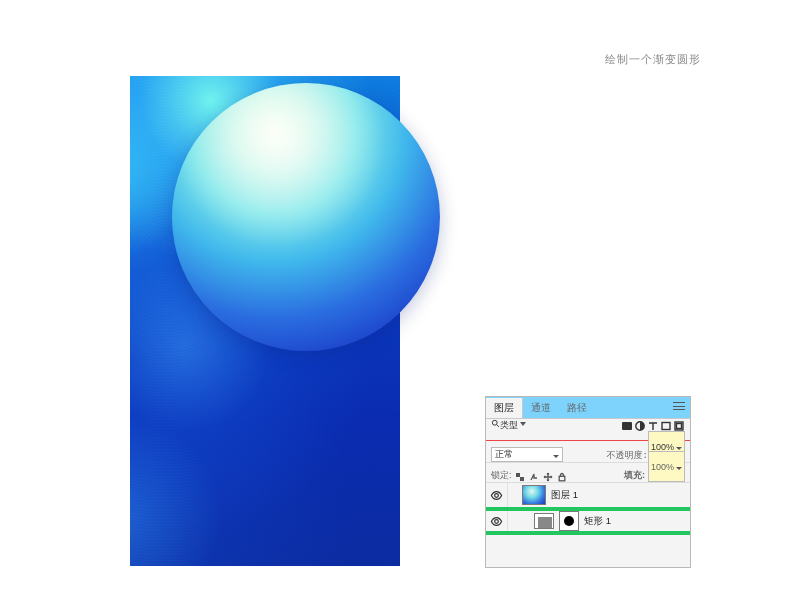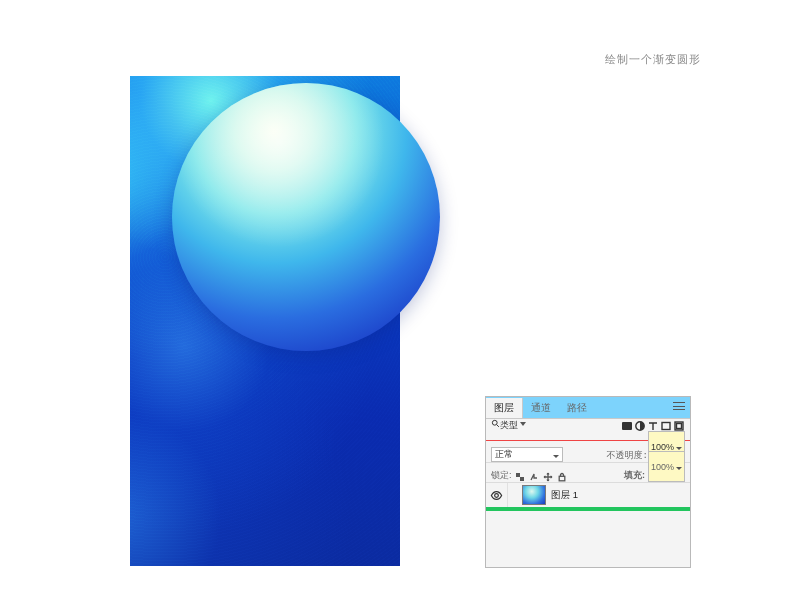--- a/index.html
+++ b/index.html
@@ -294,16 +294,29 @@
             <path d="M1.5 7 C3 3.8 5 2.8 7 2.8 S11 3.8 12.5 7 C11 10.2 9 11.2 7 11.2 S3 10.2 1.5 7 Z"></path>
             <circle cx="7" cy="7" r="2"></circle>
           </svg>
       </div>
       <div class="link-cell"></div>
       <div class="thumb sphere-thumb"></div>
       <span class="layer-name">图层 1</span>
     </div>
 
 
+    <div class="layer-row shape-row">
+      <div class="eye-cell">
+        <svg viewBox="0 0 14 14">
+            <path d="M1.5 7 C3 3.8 5 2.8 7 2.8 S11 3.8 12.5 7 C11 10.2 9 11.2 7 11.2 S3 10.2 1.5 7 Z"></path>
+            <circle cx="7" cy="7" r="2"></circle>
+          </svg>
+      </div>
+      <div class="indent"></div>
+      <div class="indent"></div>
+      <div class="thumb shape-thumb"></div>
+      <div class="mask-thumb"></div>
+      <span class="layer-name">矩形 1</span>
+    </div>
 
   </div>
 
 </div>
 
 </body></html>

